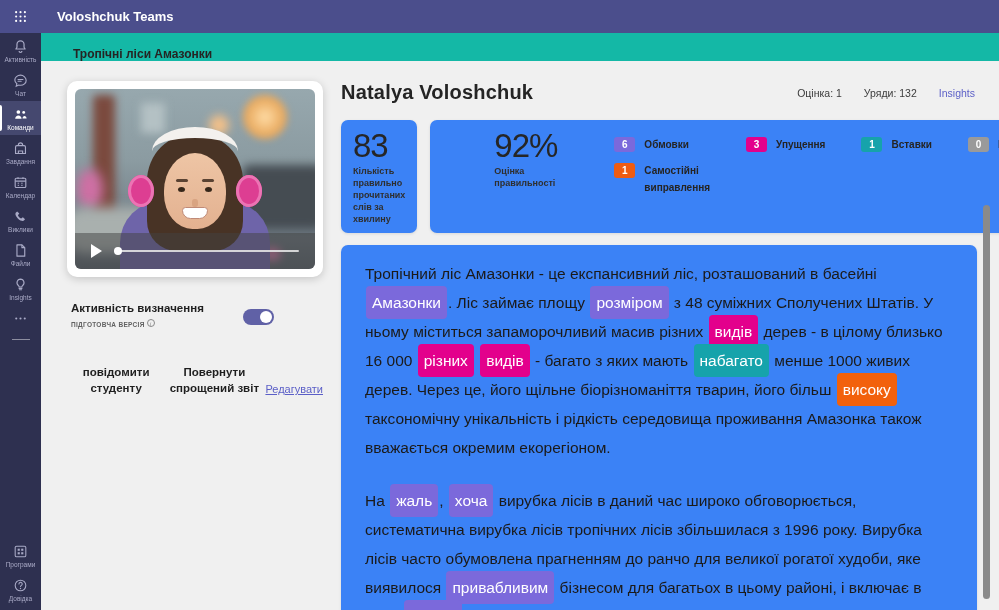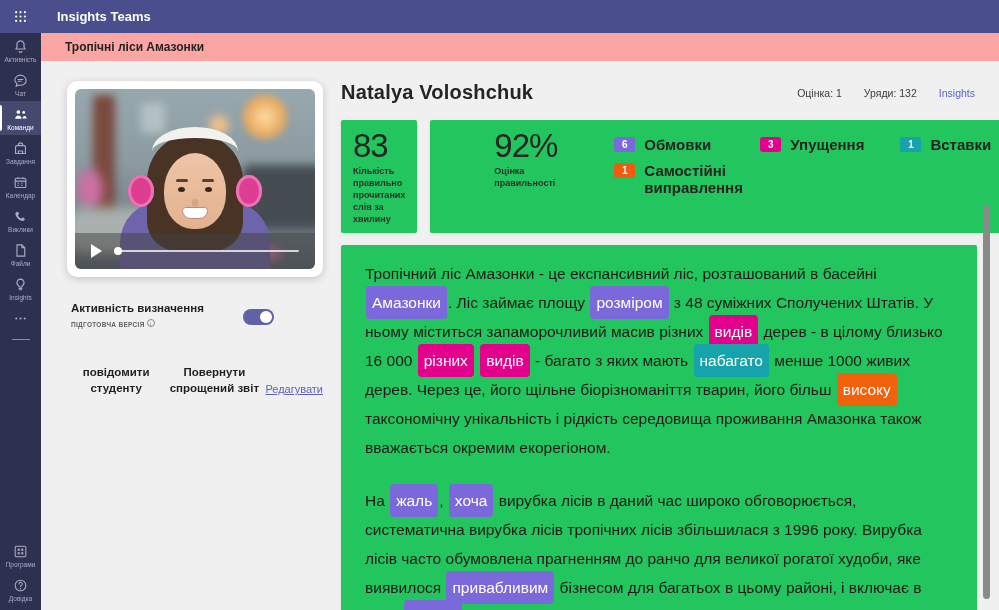--- a/index.html
+++ b/index.html
@@ -46,22 +46,22 @@
   .rail-item.active::before {
     content: ""; position: absolute; left: 0; top: 4px; bottom: 4px; width: 2px;
     background: #fff; border-radius: 0 2px 2px 0;
   }
   .rail-divider { height: 1px; background: rgba(255,255,255,.45); width: 18px; margin: 8px auto; }
   .rail-spacer { flex: 1; }
   .rail-bottom { padding-bottom: 4px; }
   
   .content { position: absolute; left: 41px; top: 33px; right: 0; bottom: 0; background: #F0F0F0; }
   .page-header {
-    height: 28px; background: #fca5a5; display: flex; align-items: center;
-    padding-left: 24px; font-size: 12px; font-weight: bold; color: #252423;
+    height: 28px; background: #14b8a6; display: flex; align-items: flex-end;
+    padding-left: 32px; font-size: 12px; font-weight: bold; color: #252423;
   }
   .main { display: flex; padding: 20px 22px 0 26px; gap: 14px; }
   .left-col { width: 256px; flex: 0 0 auto; }
   .right-col { flex: 1; min-width: 0; }
   
   .video-card {
     background: #fff; border-radius: 10px; padding: 8px;
     box-shadow: 0 2px 8px rgba(0,0,0,.18);
   }
   .video { position: relative; height: 180px; border-radius: 6px; overflow: hidden; }
@@ -125,34 +125,34 @@
     background: #fff; border-radius: 50%; }
   .report-row { margin: 32px 0 0 0; display: flex; align-items: flex-end; gap: 4px; padding-left: 2px; }
   .report-btn { font-size: 11.5px; font-weight: bold; color: #1f1f1f; text-align: center;
     width: 106px; line-height: 16px; cursor: pointer; }
   .edit-link { font-size: 11px; color: #5B5FC7; text-decoration: underline; cursor: pointer; margin-bottom: 1px; }
   
   .student-row { display: flex; justify-content: space-between; align-items: flex-start; margin: 0 2px 16px 4px; }
   .student-name { font-size: 20px; font-weight: bold; letter-spacing: .2px; color: #242424; }
   .meta { display: flex; align-items: baseline; gap: 22px; margin-top: 6px; font-size: 10.5px; color: #3b3b3b; }
   .insights-link { color: #5B5FC7; cursor: pointer; }
-  .card { background: #22c55e; border-radius: 2px; box-shadow: 0 1px 3px rgba(0,0,0,.1); }
+  .card { background: #3b82f6; border-radius: 7px; box-shadow: 0 1px 3px rgba(0,0,0,.1); }
   .stats-row { display: flex; gap: 13px; margin: 0 0 12px 4px; }
   .wpm-card { width: 93px; padding: 8px 12px 8px; }
   .big-num { font-size: 33px; color: #262626; letter-spacing: -1px; line-height: 36px; }
   .stat-label { font-size: 9px; font-weight: bold; color: #2f2f2f; margin-top: 1px; line-height: 12px; }
   .acc-card { flex: 1; padding: 8px 18px 8px; display: flex; gap: 38px; }
   .acc-left { width: 82px; flex: 0 0 auto; margin-left: 46px; }
   .badge-cols { display: flex; gap: 36px; padding-top: 8px; }
   .badge-col { display: flex; flex-direction: column; gap: 9px; }
   .badge-row { display: flex; gap: 9px; align-items: flex-start; }
   .badge { min-width: 21px; height: 15px; border-radius: 3px; color: #fff; font-size: 10px;
     font-weight: bold; display: inline-flex; align-items: center; justify-content: center;
     padding: 0 4px; margin-top: 1px; }
-  .badge-label { font-size: 15px; font-weight: bold; color: #252423; max-width: 80px; line-height: 17px; }
+  .badge-label { font-size: 10px; font-weight: bold; color: #252423; max-width: 80px; line-height: 17px; }
   
   .passage { margin-left: 4px; padding: 14px 24px 18px; font-size: 15.5px; line-height: 29px;
     color: #1b1a19; min-height: 372px; }
   .passage p + p { margin-top: 24px; }
   .hl { color: #fff; border-radius: 4px; padding: 8px 6px; margin: 0 1px; cursor: pointer; }
   
   .scroll-thumb { position: absolute; right: 9px; top: 205px; width: 7px; height: 394px;
     background: #8A8A8A; border-radius: 4px; z-index: 30; cursor: pointer; }
 </style>
 </head>
@@ -167,21 +167,21 @@
           <circle cx="19" cy="5" r="1.7"></circle>
           <circle cx="5" cy="12" r="1.7"></circle>
           <circle cx="12" cy="12" r="1.7"></circle>
           <circle cx="19" cy="12" r="1.7"></circle>
           <circle cx="5" cy="19" r="1.7"></circle>
           <circle cx="12" cy="19" r="1.7"></circle>
           <circle cx="19" cy="19" r="1.7"></circle>
         </g>
       </svg>
   </div>
-  <div class="app-title">Insights Teams</div>
+  <div class="app-title">Voloshchuk Teams</div>
 </header>
 
 <nav class="rail">
   <div id="rail-items">
       <div class="rail-item">
         <span style="display: flex;">
           <svg viewBox="0 0 24 24">
             <path d="M12 4a5 5 0 0 0-5 5v4l-1.5 2.5h13L17 13V9a5 5 0 0 0-5-5z" fill="none" stroke="currentColor" stroke-width="1.7" stroke-linejoin="round"></path>
             <path d="M10 18.5a2 2 0 0 0 4 0" fill="none" stroke="currentColor" stroke-width="1.7"></path>
           </svg>

